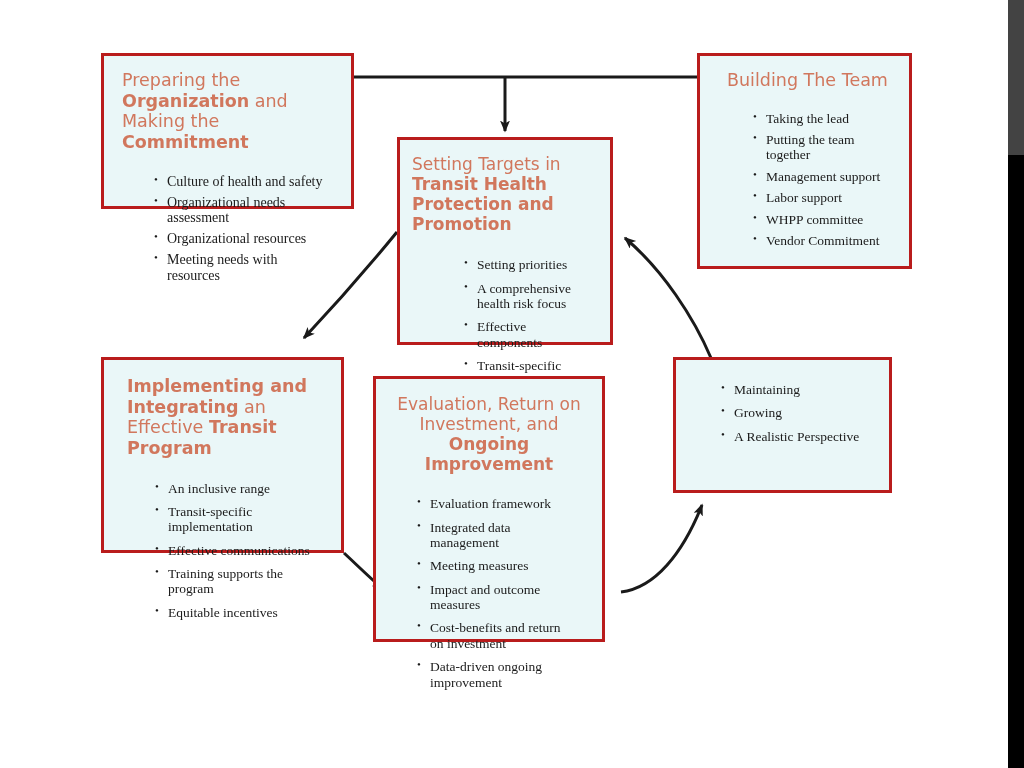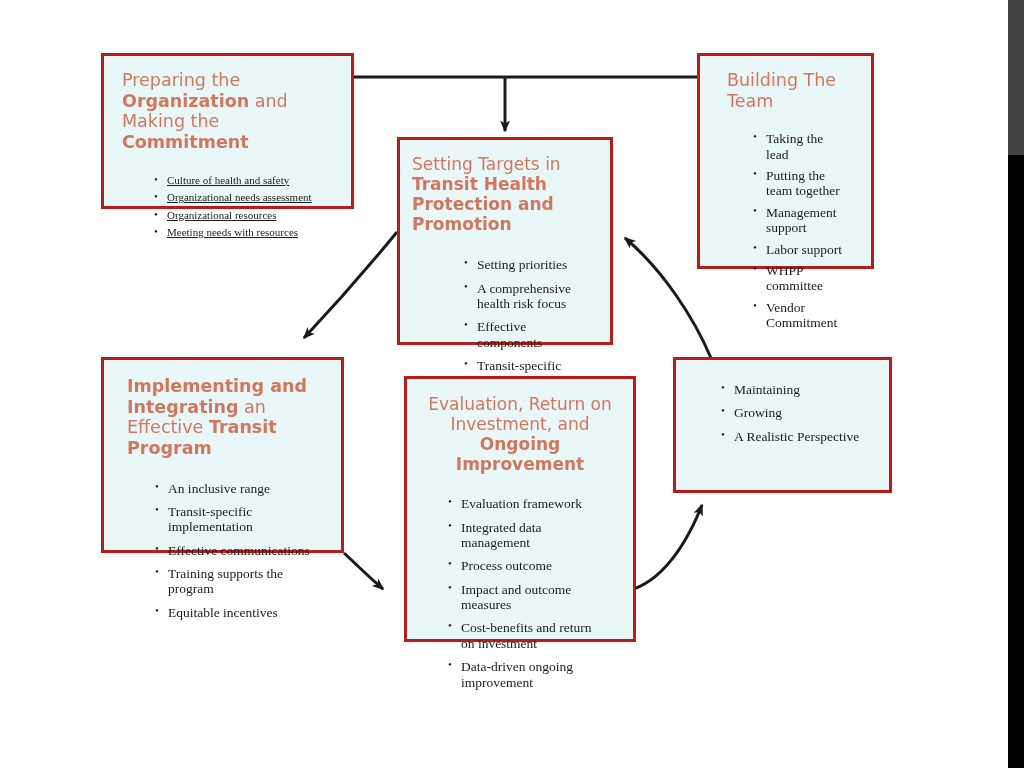--- a/index.html
+++ b/index.html
@@ -67,24 +67,24 @@
     top: -1px;
     font-size: 11px;
     color: #1b1b1b;
   }
 
   
   #node-prepare {
     left: 101px; top: 53px; width: 253px; height: 156px;
   }
   #node-prepare .title { font-size: 17.5px; padding: 10px 0 4px 14px; }
-  #node-prepare ul { font-size: 11px; padding: 2px 8px 0 30px; text-decoration: underline; }
+  #node-prepare ul { font-size: 14px; padding: 2px 8px 0 30px; }
 
   #node-team {
-    left: 697px; top: 53px; width: 177px; height: 216px;
+    left: 697px; top: 53px; width: 215px; height: 216px;
   }
   #node-team .title { font-size: 17.5px; padding: 10px 0 3px 23px; }
   #node-team ul { font-size: 13.5px; padding: 2px 6px 0 33px; }
   #node-team ul li { margin-bottom: 6px; }
 
   #node-targets {
     left: 397px; top: 137px; width: 216px; height: 208px;
   }
   #node-targets .title {
     font-size: 17px; padding: 10px 8px 4px 8px; text-align: left;
@@ -93,21 +93,21 @@
   #node-targets ul li { margin-bottom: 8px; }
 
   #node-implement {
     left: 101px; top: 357px; width: 243px; height: 196px;
   }
   #node-implement .title { font-size: 17.5px; padding: 12px 0 4px 19px; }
   #node-implement ul { font-size: 13.5px; padding: 3px 6px 0 31px; }
   #node-implement ul li { margin-bottom: 8px; }
 
   #node-evaluation {
-    left: 404px; top: 376px; width: 232px; height: 266px;
+    left: 373px; top: 376px; width: 232px; height: 266px;
   }
   #node-evaluation .title {
     font-size: 17px; padding: 11px 10px 4px 10px; text-align: center;
   }
   #node-evaluation ul { font-size: 13.5px; padding: 3px 6px 0 21px; }
   #node-evaluation ul li { margin-bottom: 8px; }
 
   #node-maintain {
     left: 673px; top: 357px; width: 219px; height: 136px;
   }
@@ -192,21 +192,21 @@
         <li>Training supports the program</li>
         <li>Equitable incentives</li>
       </ul>
   </div>
 
   <div class="node" id="node-evaluation">
     <div class="title"><span>Evaluation, Return on Investment, and </span><span class="b">Ongoing Improvement</span></div>
     <ul>
         <li>Evaluation framework</li>
         <li>Integrated data management</li>
-        <li>Process outcome</li>
+        <li>Meeting measures</li>
         <li>Impact and outcome measures</li>
         <li>Cost-benefits and return on investment</li>
         <li>Data-driven ongoing improvement</li>
       </ul>
   </div>
 
   <div class="node" id="node-maintain">
     <ul>
         <li>Maintaining</li>
         <li>Growing</li>

